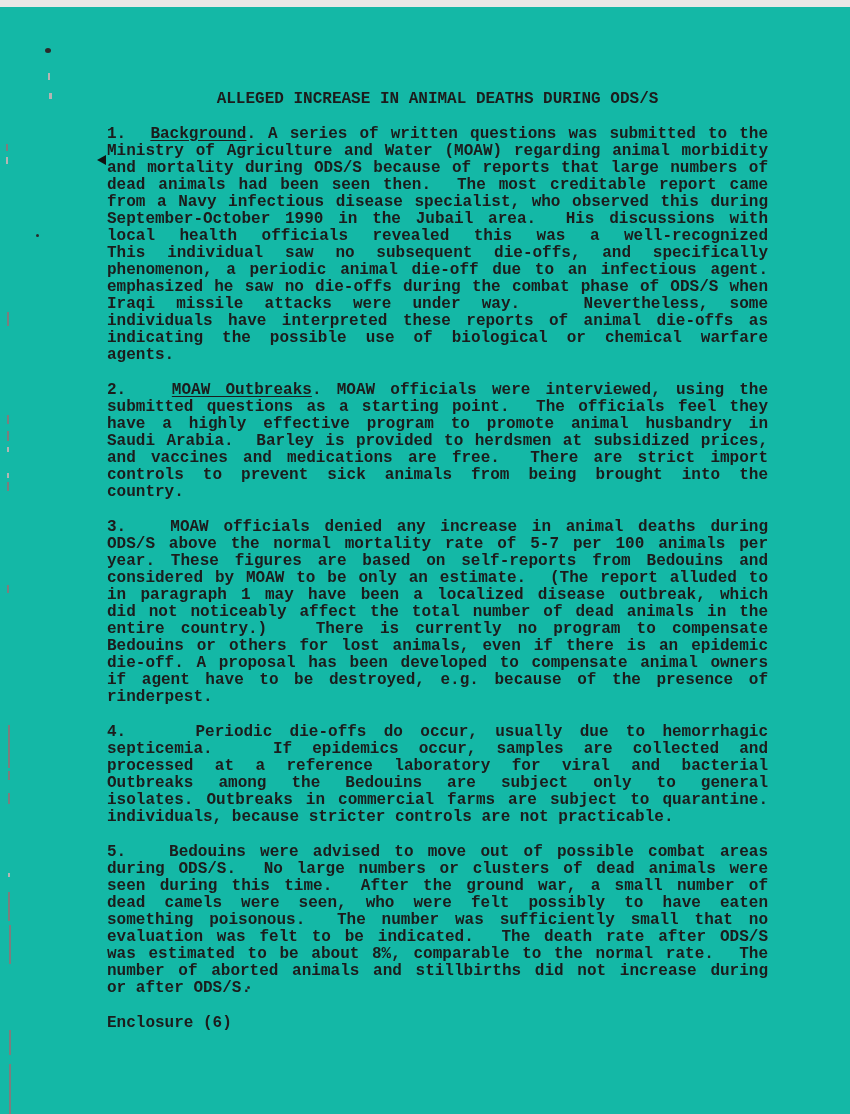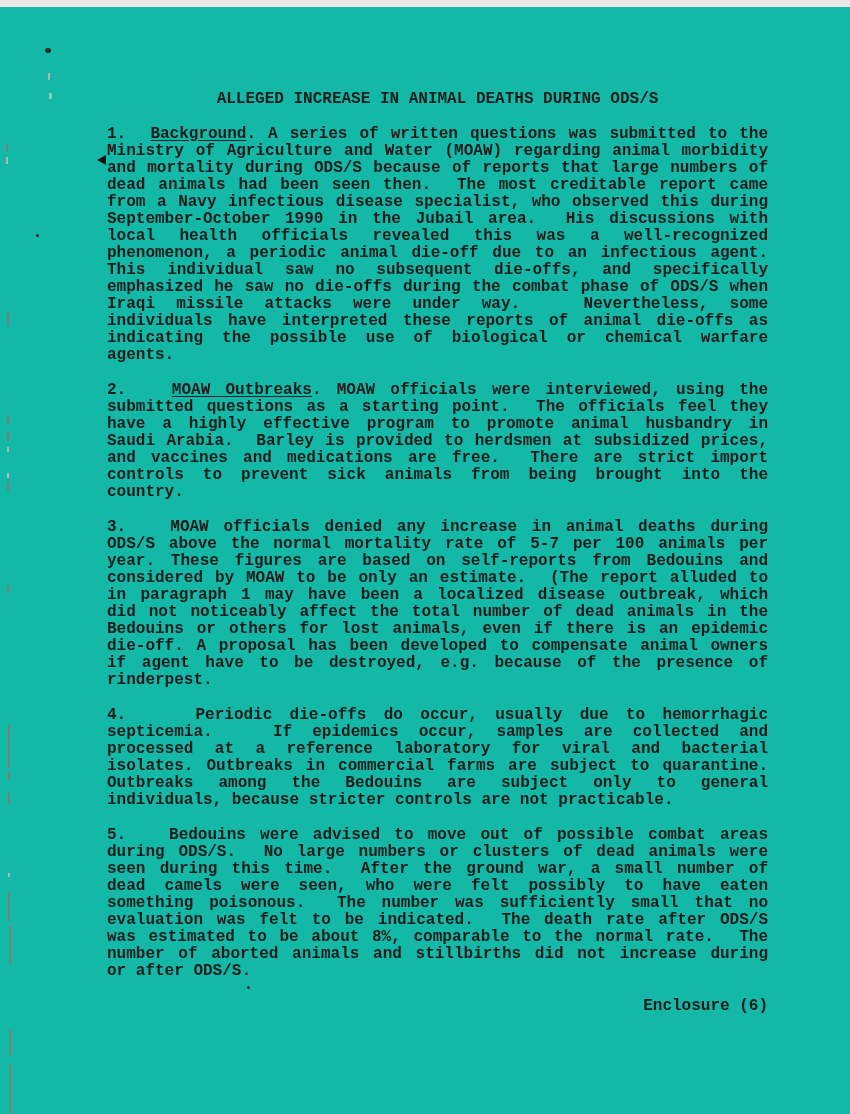--- a/index.html
+++ b/index.html
@@ -29,21 +29,21 @@
   }
   .paragraph { margin-bottom: 18px; }
   .line {
     text-align: justify;
     text-align-last: justify;
     text-justify: inter-word;
   }
   .line.last { text-align-last: left; }
   u { text-decoration-thickness: 1.5px; text-underline-offset: 2px; text-decoration: underline; }
   .footer {
-    text-align: right;
+    text-align: left;
     margin-top: 11px;
   }
   
   .artifact { position: absolute; background: #2a2a2a; }
   .artifact.gray { background: #7d7d7d; }
   .artifact.faint { background: #b5b5b3; }
   .artifact.round { border-radius: 50%; }
   .arrow-blotch {
     position: absolute;
     width: 0; height: 0;
@@ -88,22 +88,22 @@
     <div class="title">ALLEGED INCREASE IN ANIMAL DEATHS DURING ODS/S</div>
     <div>
         <div class="paragraph">
           <div class="line"><span>1.&nbsp; </span><u>Background</u><span>. A series of written questions was submitted to the</span></div>
           <div class="line"><span>Ministry of Agriculture and Water (MOAW) regarding animal morbidity</span></div>
           <div class="line"><span>and mortality during ODS/S because of reports that large numbers of</span></div>
           <div class="line"><span>dead animals had been seen then.&nbsp; The most creditable report came</span></div>
           <div class="line"><span>from a Navy infectious disease specialist, who observed this during</span></div>
           <div class="line"><span>September-October 1990 in the Jubail area.&nbsp; His discussions with</span></div>
           <div class="line"><span>local health officials revealed this was a well-recognized</span></div>
+          <div class="line"><span>This individual saw no subsequent die-offs, and specifically</span></div>
           <div class="line"><span>phenomenon, a periodic animal die-off due to an infectious agent.</span></div>
-          <div class="line"><span>This individual saw no subsequent die-offs, and specifically</span></div>
           <div class="line"><span>emphasized he saw no die-offs during the combat phase of ODS/S when</span></div>
           <div class="line"><span>Iraqi missile attacks were under way.&nbsp;&nbsp; Nevertheless, some</span></div>
           <div class="line"><span>individuals have interpreted these reports of animal die-offs as</span></div>
           <div class="line"><span>indicating the possible use of biological or chemical warfare</span></div>
           <div class="line last"><span>agents.</span></div>
         </div>
         <div class="paragraph">
           <div class="line"><span>2.&nbsp;&nbsp; </span><u>MOAW Outbreaks</u><span>. MOAW officials were interviewed, using the</span></div>
           <div class="line"><span>submitted questions as a starting point.&nbsp; The officials feel they</span></div>
           <div class="line"><span>have a highly effective program to promote animal husbandry in</span></div>
@@ -112,31 +112,32 @@
           <div class="line"><span>controls to prevent sick animals from being brought into the</span></div>
           <div class="line last"><span>country.</span></div>
         </div>
         <div class="paragraph">
           <div class="line"><span>3.&nbsp;&nbsp; MOAW officials denied any increase in animal deaths during</span></div>
           <div class="line"><span>ODS/S above the normal mortality rate of 5-7 per 100 animals per</span></div>
           <div class="line"><span>year. These figures are based on self-reports from Bedouins and</span></div>
           <div class="line"><span>considered by MOAW to be only an estimate.&nbsp; (The report alluded to</span></div>
           <div class="line"><span>in paragraph 1 may have been a localized disease outbreak, which</span></div>
           <div class="line"><span>did not noticeably affect the total number of dead animals in the</span></div>
+          <div class="line"><span>entire country.)&nbsp;&nbsp; There is currently no program to compensate</span></div>
           <div class="line"><span>Bedouins or others for lost animals, even if there is an epidemic</span></div>
           <div class="line"><span>die-off. A proposal has been developed to compensate animal owners</span></div>
           <div class="line"><span>if agent have to be destroyed, e.g. because of the presence of</span></div>
           <div class="line last"><span>rinderpest.</span></div>
         </div>
         <div class="paragraph">
           <div class="line"><span>4.&nbsp;&nbsp;&nbsp; Periodic die-offs do occur, usually due to hemorrhagic</span></div>
           <div class="line"><span>septicemia.&nbsp;&nbsp; If epidemics occur, samples are collected and</span></div>
           <div class="line"><span>processed at a reference laboratory for viral and bacterial</span></div>
+          <div class="line"><span>Outbreaks among the Bedouins are subject only to general</span></div>
           <div class="line"><span>isolates. Outbreaks in commercial farms are subject to quarantine.</span></div>
-          <div class="line"><span>Outbreaks among the Bedouins are subject only to general</span></div>
           <div class="line last"><span>individuals, because stricter controls are not practicable.</span></div>
         </div>
         <div class="paragraph">
           <div class="line"><span>5.&nbsp;&nbsp; Bedouins were advised to move out of possible combat areas</span></div>
           <div class="line"><span>during ODS/S.&nbsp; No large numbers or clusters of dead animals were</span></div>
           <div class="line"><span>seen during this time.&nbsp; After the ground war, a small number of</span></div>
           <div class="line"><span>dead camels were seen, who were felt possibly to have eaten</span></div>
           <div class="line"><span>something poisonous.&nbsp; The number was sufficiently small that no</span></div>
           <div class="line"><span>evaluation was felt to be indicated.&nbsp; The death rate after ODS/S</span></div>
           <div class="line"><span>was estimated to be about 8%, comparable to the normal rate.&nbsp; The</span></div>

